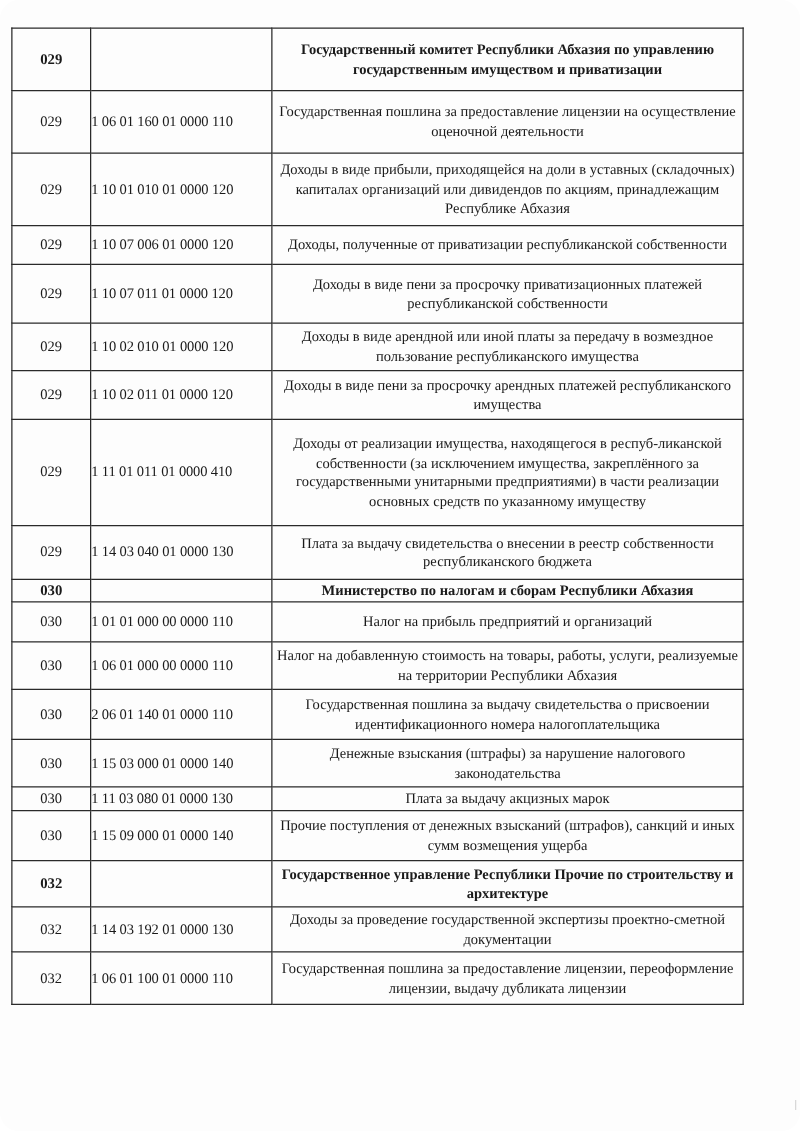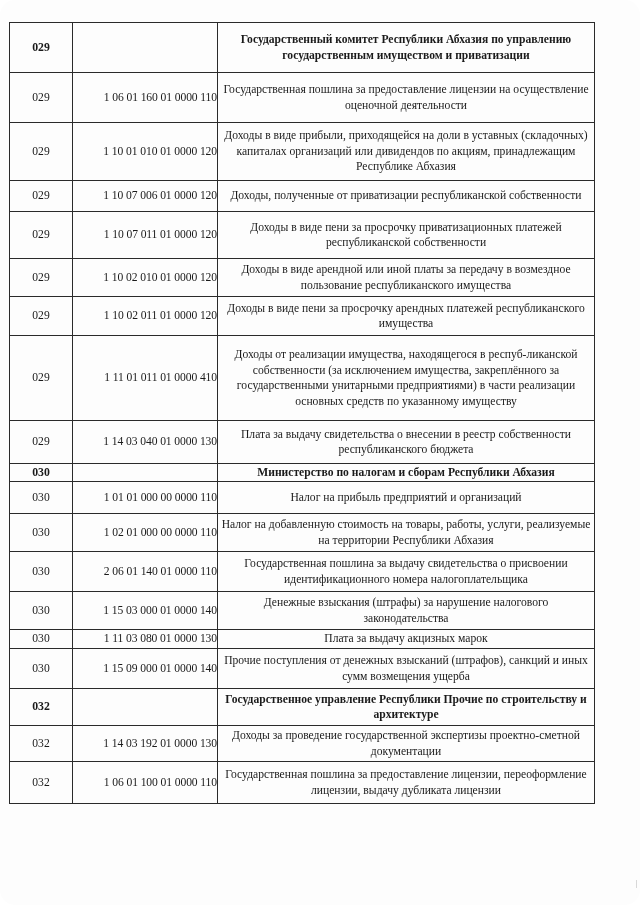--- a/index.html
+++ b/index.html
@@ -7,21 +7,21 @@
            font-family: "Liberation Serif", "DejaVu Serif", serif; color: #1a1a1a; }
     .page { position: absolute; left: 0; top: 0; width: 640px; height: 905px; background: #fdfdfd; border-radius: 15px; }
     table.codes { position: absolute; left: 9px; top: 22px; width: 585px;
                   border-collapse: collapse; table-layout: fixed; }
     table.codes td { border: 1px solid #2a2a2a; padding: 0; vertical-align: middle;
                      font-size: 11.6px; line-height: 15.5px; }
     col.c1 { width: 63px; }
     col.c2 { width: 145px; }
     col.c3 { width: 377px; }
     td.code { text-align: center; }
-    td.kbk { text-align: right; white-space: nowrap; font-size: 11.4px; letter-spacing: -0.1px; }
+    td.kbk { text-align: left; white-space: nowrap; font-size: 11.4px; letter-spacing: -0.1px; }
     td.desc { padding: 0 2px 0 2px !important; text-align: center; }
     tr.head td { font-weight: bold; }
     tr.head td.code { font-size: 11.8px; }
     .scan-mark { position: absolute; background: #d8d8d8; width: 1px; }
   </style>
 </head>
 <body>
 
 <div class="page">
   <table class="codes">
@@ -81,21 +81,21 @@
     <td class="kbk"></td>
     <td class="desc">Министерство по налогам и сборам Республики Абхазия</td>
   </tr>
         <tr style="height: 32px;">
     <td class="code">030</td>
     <td class="kbk">1 01 01 000 00 0000 110</td>
     <td class="desc">Налог на прибыль предприятий и организаций</td>
   </tr>
         <tr style="height: 38px;">
     <td class="code">030</td>
-    <td class="kbk">1 02 01 000 00 0000 110</td>
+    <td class="kbk">1 06 01 000 00 0000 110</td>
     <td class="desc">Налог на добавленную стоимость на товары, работы, услуги, реализуемые на территории Республики Абхазия</td>
   </tr>
         <tr style="height: 40px;">
     <td class="code">030</td>
     <td class="kbk">2 06 01 140 01 0000 110</td>
     <td class="desc">Государственная пошлина за выдачу свидетельства о присвоении идентификационного номера налогоплательщика</td>
   </tr>
         <tr style="height: 38px;">
     <td class="code">030</td>
     <td class="kbk">1 15 03 000 01 0000 140</td>

